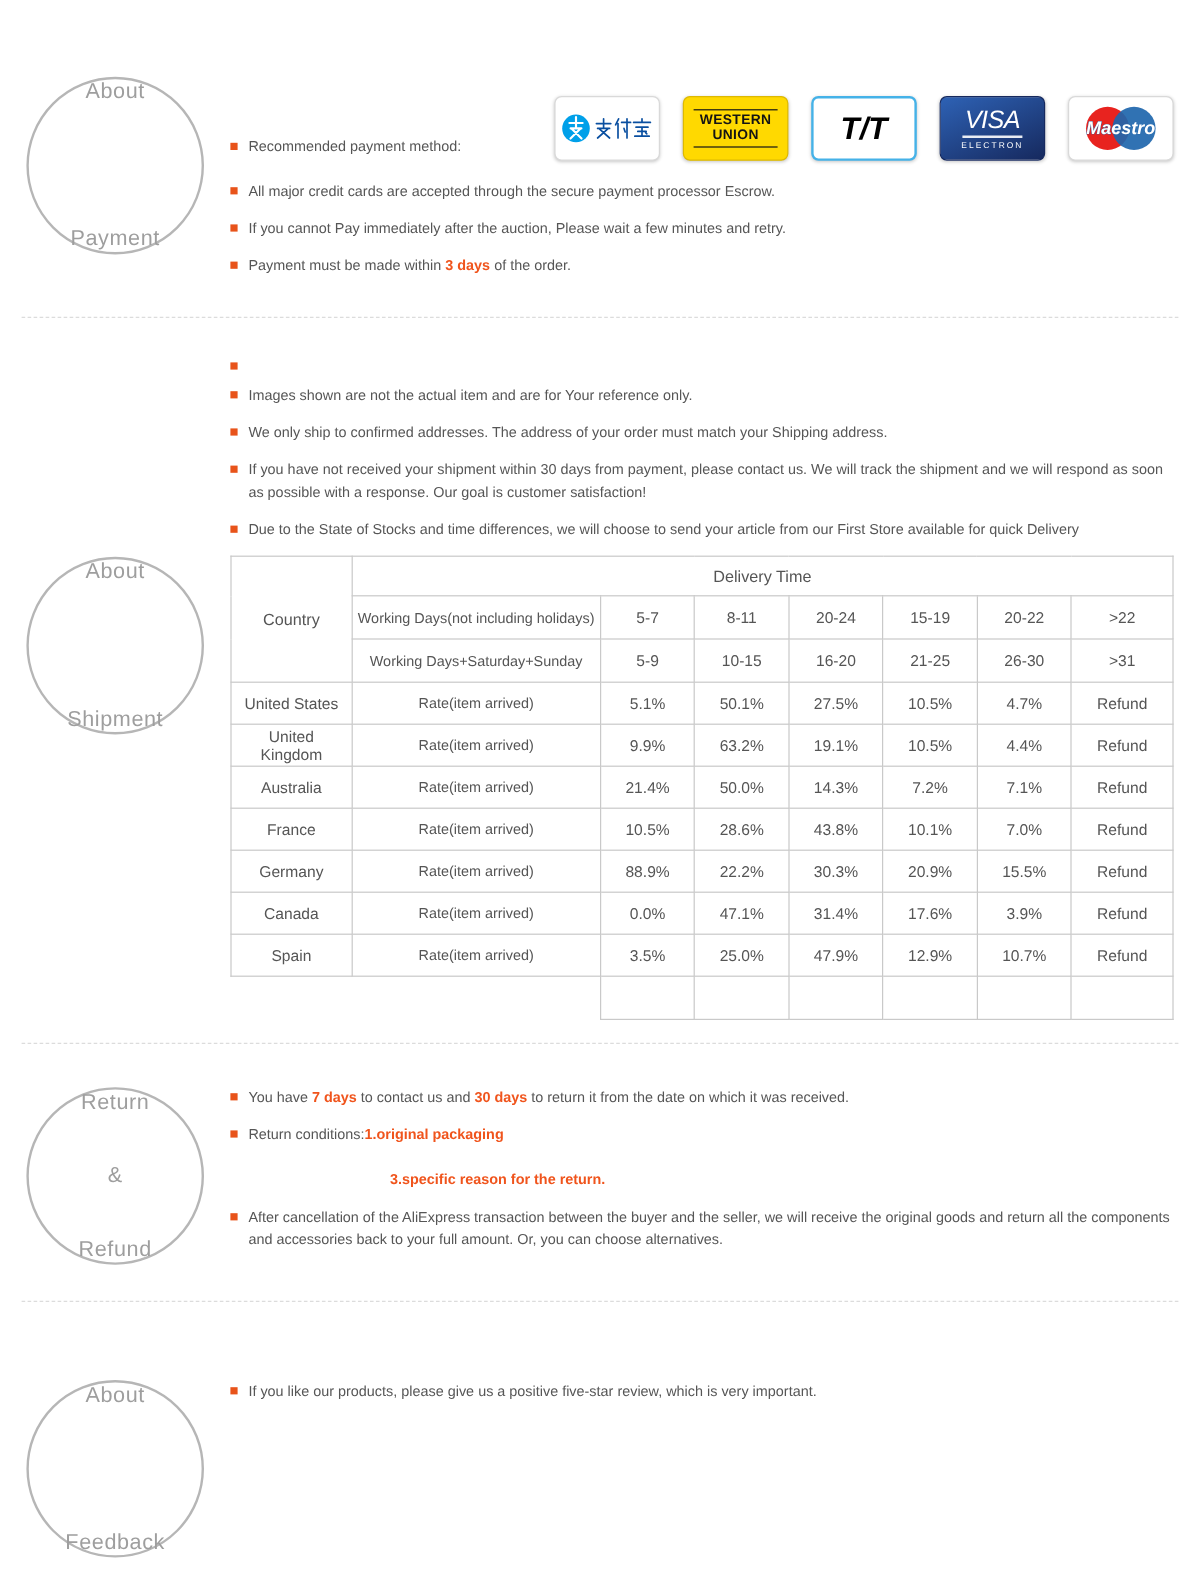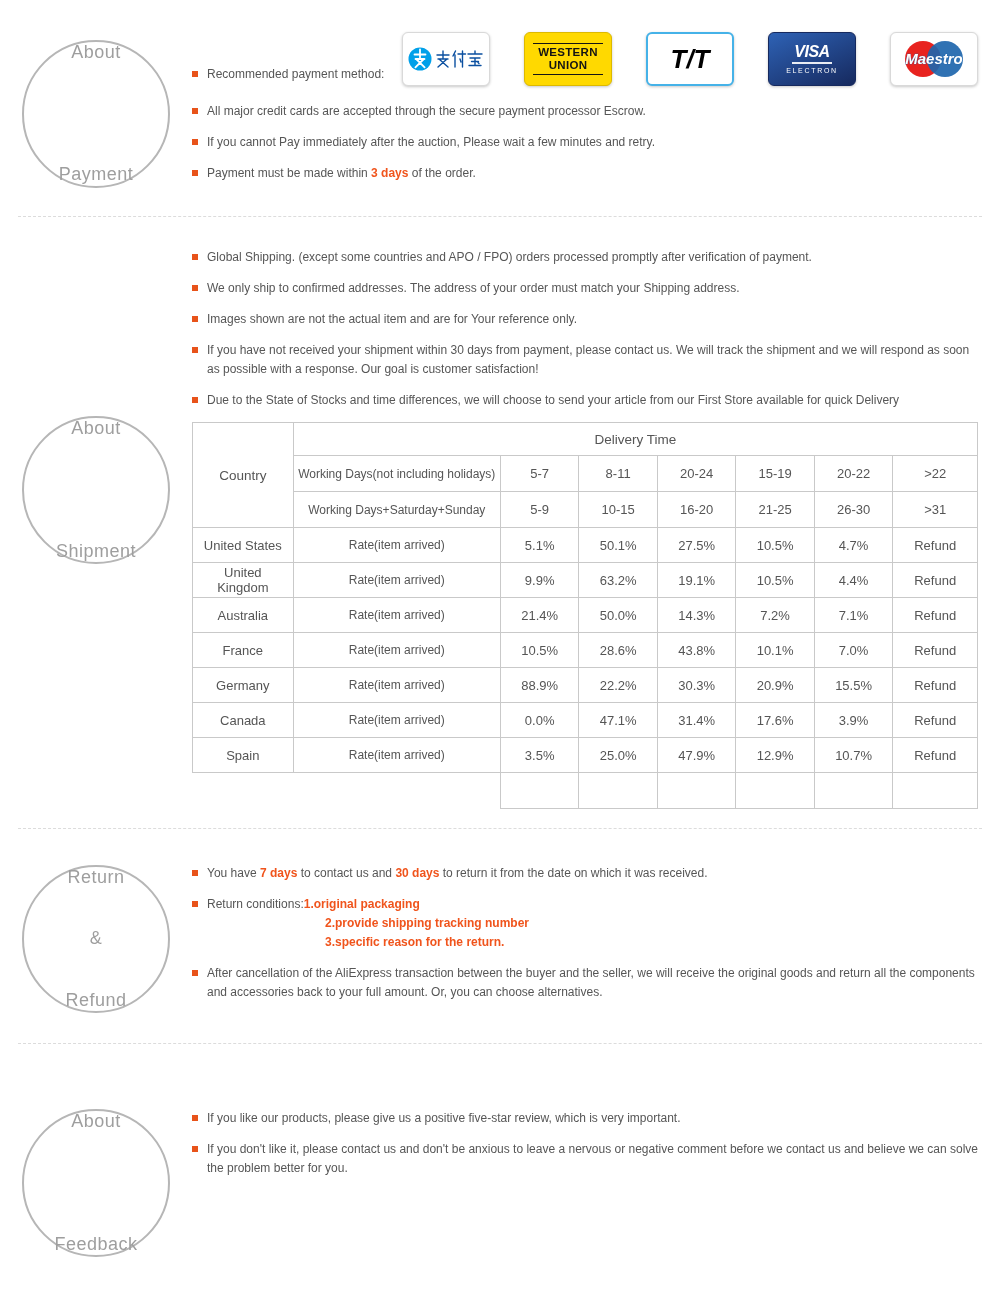--- a/index.html
+++ b/index.html
@@ -24,30 +24,30 @@
 
   
   .bullet{display:flex;margin-bottom:12px;}
   .dot{flex:none;width:6px;height:6px;background:#e8531a;margin:6px 9px 0 0;}
   .btxt{font-size:12px;line-height:19px;}
   .em{color:#f0541c;font-weight:bold;}
 
   
   .pay-top{display:flex;justify-content:space-between;align-items:flex-end;margin-bottom:16px;}
   .pay-top .bullet{margin-bottom:2px;}
-  .cards{display:flex;gap:34px;padding-right:4px;}
+  .cards{display:flex;gap:19px;padding-right:4px;margin-top:48px;}
   .card{width:88px;height:54px;border-radius:6px;background:#fff;border:1px solid #d9d9d9;
         box-shadow:0 1px 3px rgba(0,0,0,.22);display:flex;flex-direction:column;
         align-items:center;justify-content:center;box-sizing:border-box;overflow:hidden;}
   .card.wu{background:#ffd900;border-color:#ddb900;}
   .wu-text{font-weight:bold;font-size:11.5px;line-height:1.15;color:#141414;text-align:center;
            letter-spacing:.3px;border-top:1.5px solid #141414;border-bottom:1.5px solid #141414;padding:2px 5px;}
   .card.tt{border:2px solid #45b2e8;color:#000000;font-size:26px;font-weight:bold;font-style:italic;}
   .card.visa{background:linear-gradient(155deg,#2e62b5 0%,#16295e 100%);border-color:#16295e;color:#fff;}
-  .visa-word{font-style:italic;font-weight:bold;font-size:16px;letter-spacing:-.5px;line-height:1;
+  .visa-word{font-style:italic;font-weight:normal;font-size:21px;letter-spacing:-.5px;line-height:1;
              border-bottom:2px solid rgba(255,255,255,.9);padding:0 2px 2px;}
   .visa-sub{font-size:7px;letter-spacing:1.7px;margin-top:3px;}
 
   
   .table-wrap{margin-top:10px;}
   table.delivery{border-collapse:collapse;table-layout:fixed;width:786px;font-size:13px;color:#555;}
   table.delivery td, table.delivery th{border:1px solid #c9c9c9;text-align:center;padding:0 4px;
                                        font-weight:normal;overflow:hidden;}
   table.delivery thead tr.dt-row{height:33px;font-size:13.5px;}
   table.delivery thead tr.h-row{height:36px;}
@@ -133,29 +133,28 @@
     <div class="circle-col">
       <div class="circle">
         <div>About</div>
         <div>Shipment</div>
       </div>
     </div>
     <div class="content">
       <div>
           <div class="bullet">
             <span class="dot"></span>
-            <span class="btxt"><span>Global Shipping. (except some countries and APO / FPO) orders processed promptly after verification of payment.</span></span>
+          </div>
+          <div class="bullet">
+            <span class="dot"></span>
+            <span class="btxt"><span>Images shown are not the actual item and are for Your reference only.</span></span>
           </div>
           <div class="bullet">
             <span class="dot"></span>
             <span class="btxt"><span>We only ship to confirmed addresses. The address of your order must match your Shipping address.</span></span>
-          </div>
-          <div class="bullet">
-            <span class="dot"></span>
-            <span class="btxt"><span>Images shown are not the actual item and are for Your reference only.</span></span>
           </div>
           <div class="bullet">
             <span class="dot"></span>
             <span class="btxt"><span>If you have not received your shipment within 30 days from payment, please contact us. We will track the shipment and we will respond as soon as possible with a response. Our goal is customer satisfaction!</span></span>
           </div>
           <div class="bullet">
             <span class="dot"></span>
             <span class="btxt"><span>Due to the State of Stocks and time differences, we will choose to send your article from our First Store available for quick Delivery</span></span>
           </div>
         </div>
@@ -294,21 +293,21 @@
       </div>
     </div>
     <div class="content">
       <div>
           <div class="bullet">
             <span class="dot"></span>
             <span class="btxt"><span>You have </span><span class="em">7 days</span><span> to contact us and </span><span class="em">30 days</span><span> to return it from the date on which it was received.</span><br></span>
           </div>
           <div class="bullet">
             <span class="dot"></span>
-            <span class="btxt"><span>Return conditions:</span><span class="em">1.original packaging</span><br><span class="em" style="padding-left: 118px;">2.provide shipping tracking number</span><br><span class="em" style="padding-left: 118px;">3.specific reason for the return.</span></span>
+            <span class="btxt"><span>Return conditions:</span><span class="em">1.original packaging</span><br><br><span class="em" style="padding-left: 118px;">3.specific reason for the return.</span></span>
           </div>
           <div class="bullet">
             <span class="dot"></span>
             <span class="btxt"><span>After cancellation of the AliExpress transaction between the buyer and the seller, we will receive the original goods and return all the components and accessories back to your full amount. Or, you can choose alternatives.</span></span>
           </div>
         </div>
     </div>
   </div>
 
   <hr class="dashed">
@@ -319,21 +318,17 @@
         <div>About</div>
         <div>Feedback</div>
       </div>
     </div>
     <div class="content">
       <div>
           <div class="bullet">
             <span class="dot"></span>
             <span class="btxt"><span>If you like our products, please give us a positive five-star review, which is very important.</span></span>
           </div>
-          <div class="bullet">
-            <span class="dot"></span>
-            <span class="btxt"><span>If you don't like it, please contact us and don't be anxious to leave a nervous or negative comment before we contact us and believe we can solve the problem better for you.</span></span>
-          </div>
         </div>
     </div>
   </div>
 
 </div>
 
 </body></html>

